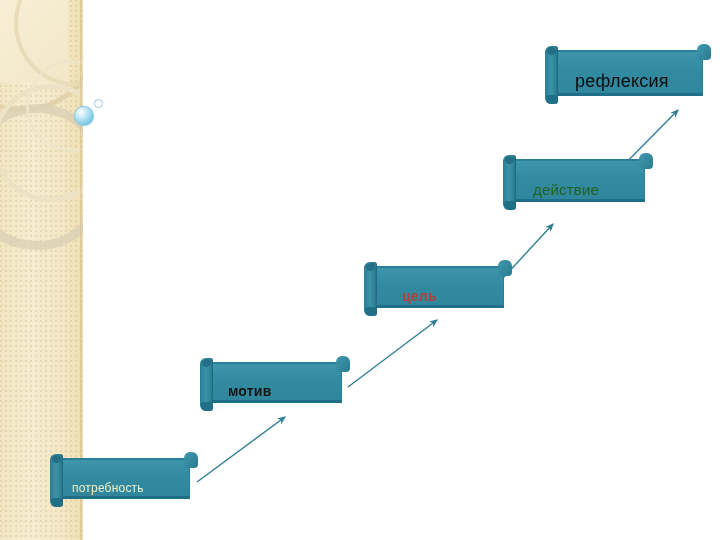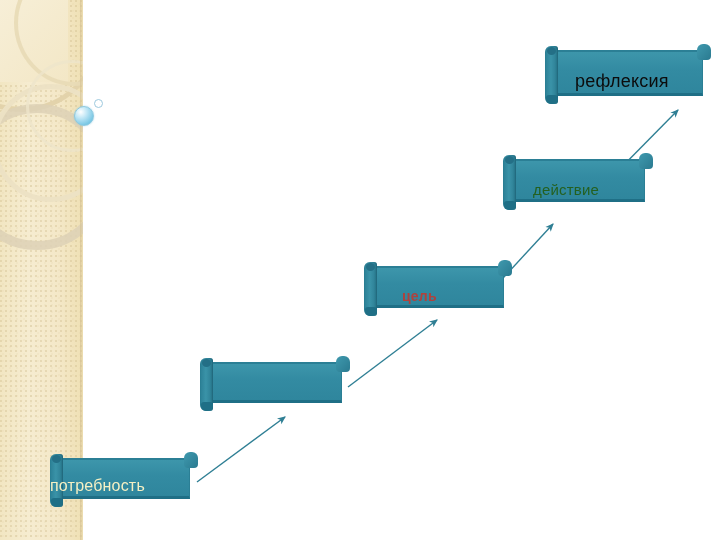--- a/index.html
+++ b/index.html
@@ -194,21 +194,21 @@
     left: 0;
     right: 0;
     bottom: 12px;
     text-align: left;
     white-space: nowrap;
     font-weight: normal;
     letter-spacing: 0.2px;
   }
 
   
-  .b1 .label { font-size: 16px; color: #f4f0c4; }
+  .b1 .label { padding-left: 22px; font-size: 12px; color: #f4f0c4; }
   .b2 .label { padding-left: 28px; font-size: 14px; color: #151515; font-weight: bold; }
   .b3 .label { padding-left: 38px; font-size: 14px; color: #b0413c; font-weight: bold; }
   .b4 .label { padding-left: 30px; font-size: 15px; color: #24601f; }
   .b5 .label { padding-left: 30px; font-size: 18px; color: #0c0c0c; }
 </style>
 </head>
 <body>
 
 <div id="slide">
 
@@ -245,20 +245,21 @@
     <div class="foot-left"></div>
     <div class="nub-right"></div>
     <div class="label">потребность</div>
   </div>
 
   <div class="banner b2" style="left:200px; top:356px; width:150px; height:55px;">
     <div class="body"></div>
     <div class="curl-left"></div>
     <div class="foot-left"></div>
     <div class="nub-right"></div>
+    <div class="label">мотив</div>
   </div>
 
   <div class="banner b3" style="left:328px; top:260px; width:148px; height:56px;margin-left:36px;">
     <div class="body"></div>
     <div class="curl-left"></div>
     <div class="foot-left"></div>
     <div class="nub-right"></div>
     <div class="label">цель</div>
   </div>
 

